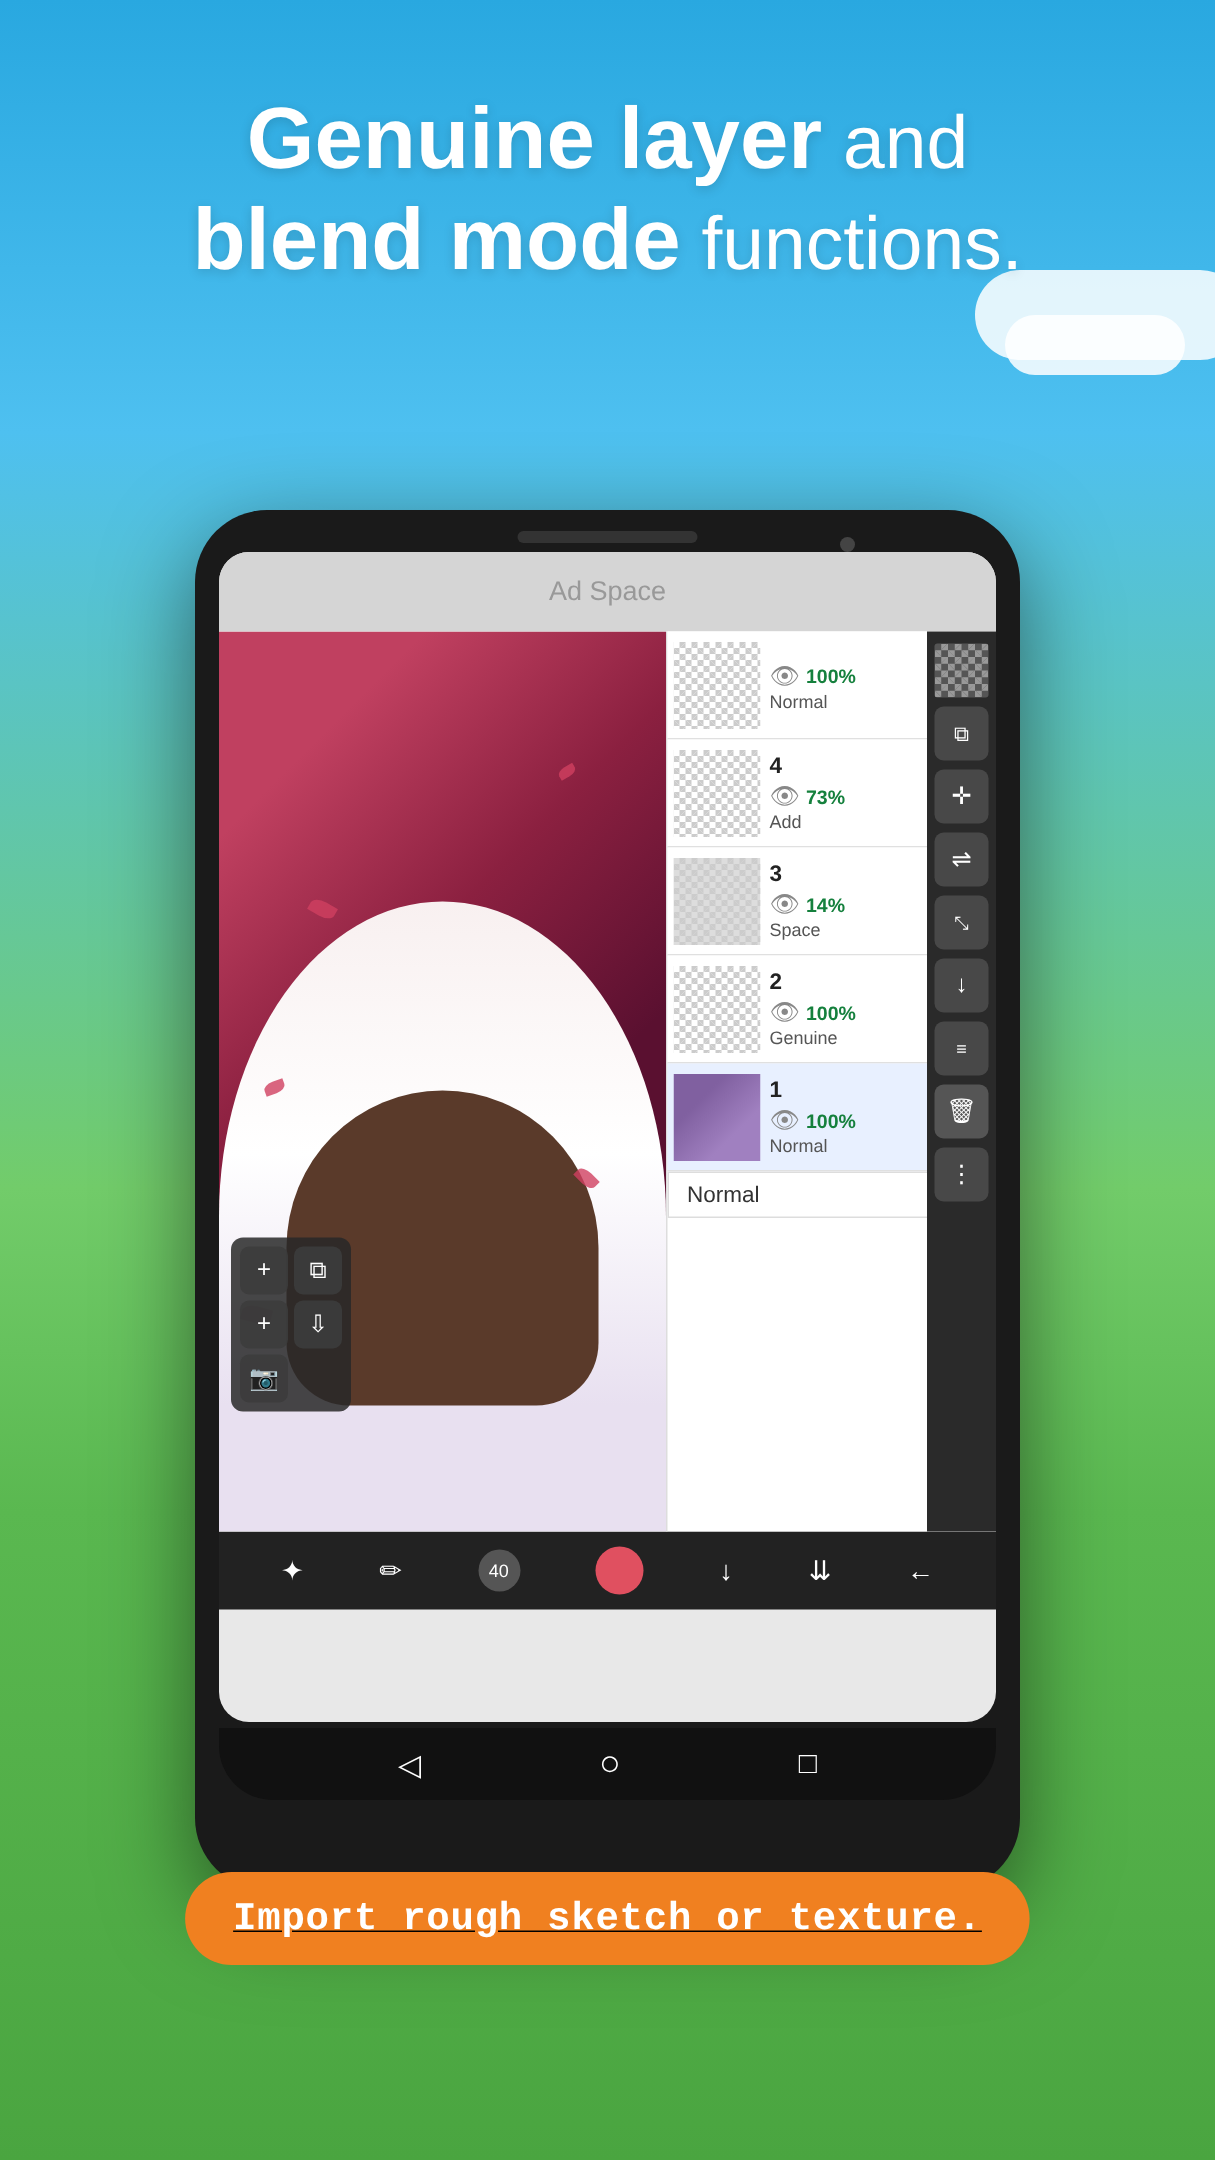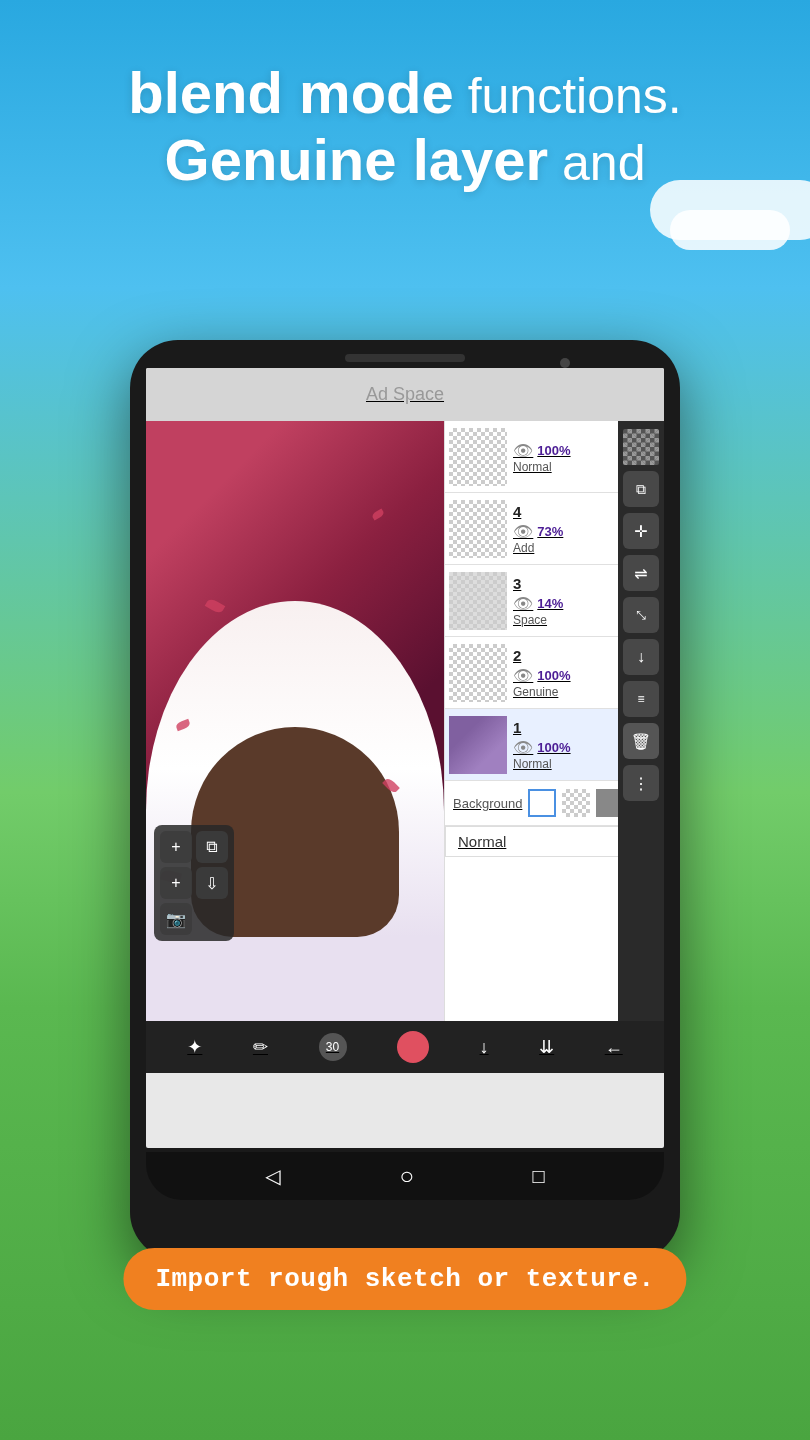--- a/index.html
+++ b/index.html
@@ -83,26 +83,25 @@
       top: 18px;
       right: 110px;
       width: 10px;
       height: 10px;
       background: #444;
       border-radius: 50%;
     }
 
     .phone-screen {
       background: #e8e8e8;
-      border-radius: 2px;
+      border-radius: 20px;
       overflow: hidden;
       position: relative;
       width: 100%;
       min-height: 780px;
-      text-decoration: underline;
     }
 
     
     .ad-space {
       background: #d5d5d5;
       text-align: center;
       padding: 16px;
       color: #999;
       font-size: 18px;
     }
@@ -221,21 +220,21 @@
       margin-top: 2px;
     }
 
     .eye-icon {
       color: #888;
       font-size: 16px;
     }
 
     .layer-percent {
       font-size: 13px;
-      color: #4c1d95;
+      color: #15803d;
       font-weight: bold;
     }
 
     .layer-mode {
       font-size: 12px;
       color: #555;
     }
 
     .layer-arrow {
       color: #888;
@@ -401,43 +400,44 @@
     .orange-banner {
       position: absolute;
       bottom: 130px;
       left: 50%;
       transform: translateX(-50%);
       z-index: 30;
       background: #f08020;
       border-radius: 40px;
       padding: 16px 32px;
       white-space: nowrap;
+      text-decoration: underline;
     }
     .orange-banner-text {
       color: white;
       font-size: 26px;
       font-weight: bold;
       font-family: 'Courier New', monospace;
       letter-spacing: 0.5px;
     }
   </style>
 </head>
 <body>
 
 <div class="bg"></div>
 
 <div class="cloud cloud1"></div>
 <div class="cloud cloud2"></div>
 
 <div class="header-text">
   <div class="header-main">
-    <span class="bold">blend mode</span><span class="light"> functions.</span>
+    <span class="bold">Genuine layer</span><span class="light"> and</span>
   </div>
   <div class="header-main">
-    <span class="bold">Genuine layer</span><span class="light"> and</span>
+    <span class="bold">blend mode</span><span class="light"> functions.</span>
   </div>
 </div>
 
 <div class="phone-wrapper">
   <div class="phone">
     <div class="phone-notch"></div>
     <div class="phone-camera"></div>
 
     <div class="phone-screen">
 
@@ -536,27 +536,20 @@
               <span class="layer-number">1</span>
               <div class="layer-controls">
                 <span class="eye-icon">👁</span>
                 <span class="layer-percent">100%</span>
               </div>
               <span class="layer-mode">Normal</span>
             </div>
             <span class="layer-arrow">↙</span>
           </div>
 
-          <div class="bg-row">
-            <span>Background</span>
-            <div class="bg-swatch"></div>
-            <div class="bg-checker"></div>
-            <div class="bg-dark"></div>
-            <span class="three-dots">⋮</span>
-          </div>
 
           <div class="blend-bar">
             <span>Normal</span>
             <span class="blend-arrow">▼</span>
           </div>
         </div>
 
         <div class="right-sidebar">
           <div class="sidebar-checker"></div>
           <div class="sidebar-btn" style="font-size:14px;">⧉</div>
@@ -566,21 +559,21 @@
           <div class="sidebar-btn">↓</div>
           <div class="sidebar-btn" style="font-size:12px;">≡</div>
           <div class="sidebar-btn" style="background:#555;">🗑</div>
           <div class="sidebar-btn">⋮</div>
         </div>
       </div>
 
       <div class="bottom-bar">
         <span class="bottom-icon">✦</span>
         <span class="bottom-icon">✏</span>
-        <div class="bottom-number">30</div>
+        <div class="bottom-number">40</div>
         <div class="bottom-circle"></div>
         <span class="bottom-icon">↓</span>
         <span class="bottom-icon">⇊</span>
         <span class="bottom-icon">←</span>
       </div>
     </div>
 
     <div style="display:flex; align-items:center; justify-content:space-around; padding:10px 60px; background:#111; border-radius:0 0 36px 36px; position:relative; z-index:5; margin-top:4px;">
       <span style="color:white; font-size:20px;">◁</span>
       <span style="color:white; font-size:24px;">○</span>

